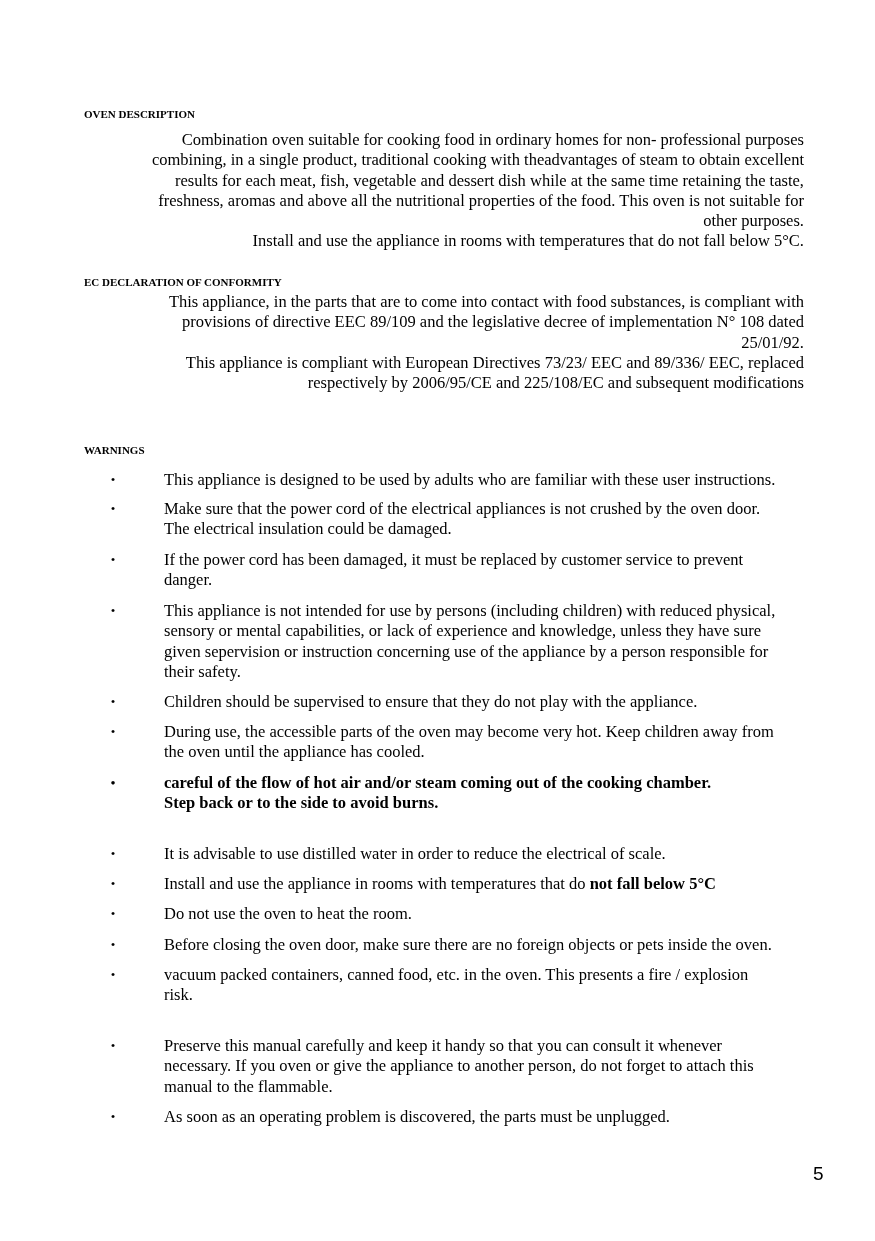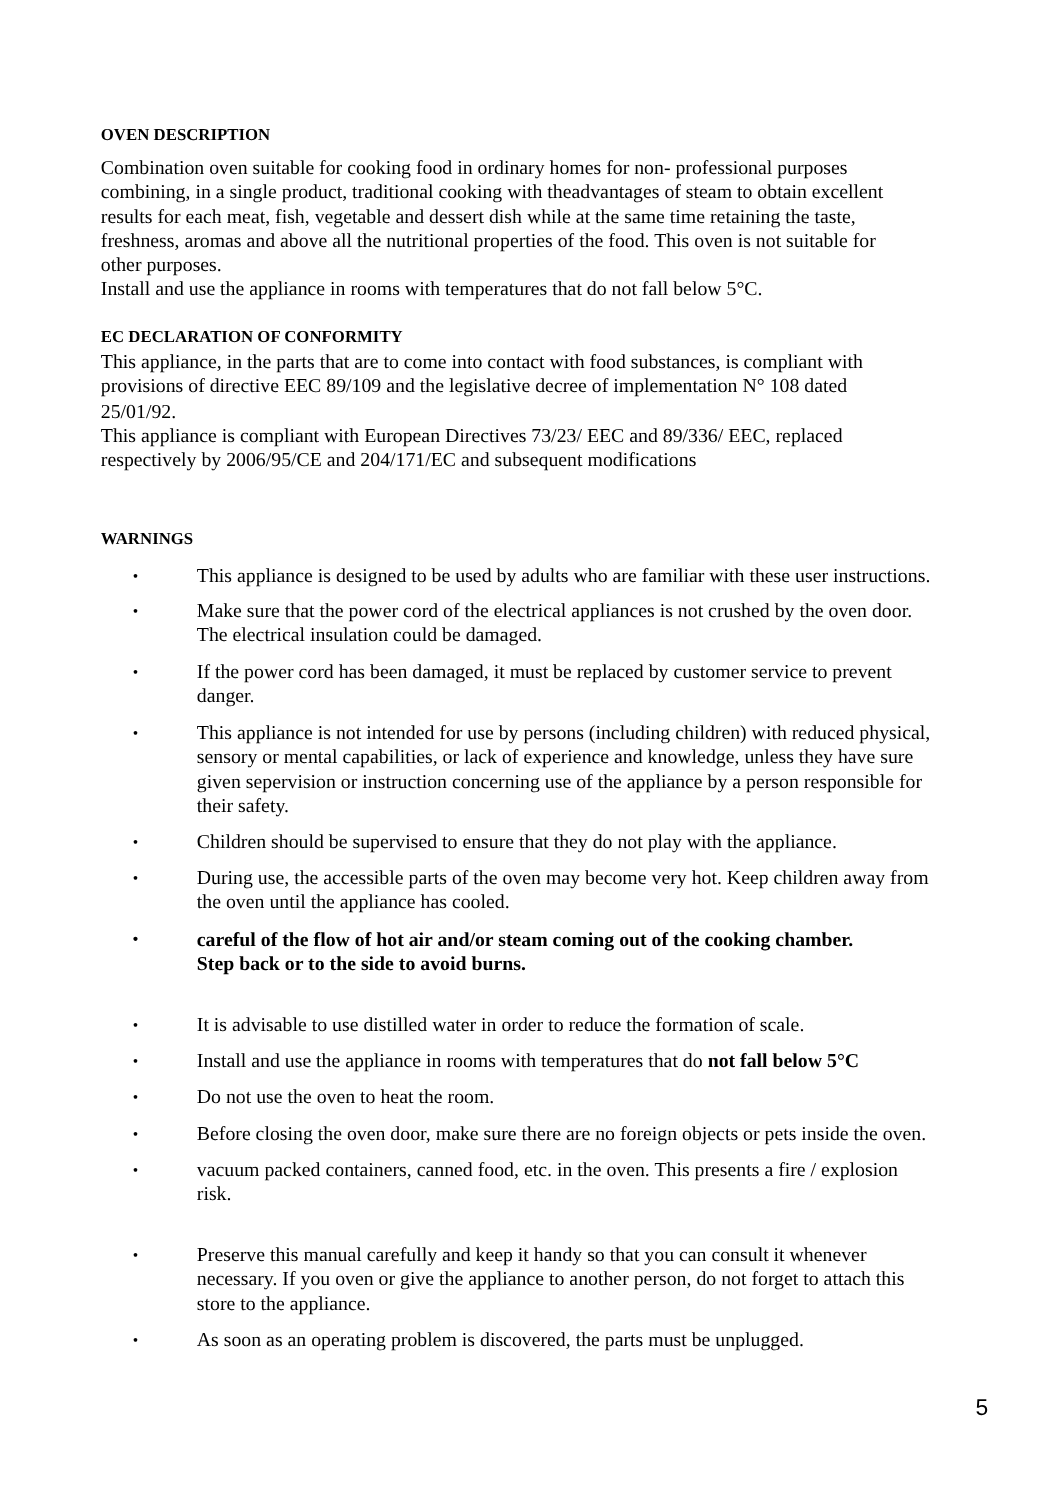--- a/index.html
+++ b/index.html
@@ -17,32 +17,32 @@
     }
     .page {
       position: absolute;
       left: 0; top: 0;
       width: 875px; height: 1241px;
     }
     .heading {
       position: absolute;
       left: 84px;
       font-weight: bold;
-      font-size: 14px;
+      font-size: 11px;
       line-height: 20px;
       white-space: nowrap;
     }
     .para {
       position: absolute;
       left: 84px;
       width: 720px;
       font-size: 16.5px;
       line-height: 20.3px;
     }
-    .para .line { display: block; white-space: nowrap; }
+    .para .line { display: block; white-space: nowrap; text-align: right; }
     .bullet-item {
       position: absolute;
       left: 106px;
       width: 700px;
       font-size: 16.5px;
       line-height: 20.3px;
     }
     .bullet-item .bullet {
       position: absolute;
       left: 0;
@@ -83,21 +83,21 @@
     <span class="line">other purposes.</span>
     <span class="line">Install and use the appliance in rooms with temperatures that do not fall below 5°C.</span>
   </div>
 
   <div class="heading" style="top:272px;">EC DECLARATION OF CONFORMITY</div>
   <div class="para" style="top:292px;">
     <span class="line">This appliance, in the parts that are to come into contact with food substances, is compliant with</span>
     <span class="line">provisions of directive EEC 89/109 and the legislative decree of implementation N° 108 dated</span>
     <span class="line">25/01/92.</span>
     <span class="line">This appliance is compliant with European Directives 73/23/ EEC  and 89/336/ EEC, replaced</span>
-    <span class="line">respectively by 2006/95/CE and 204/171/EC and subsequent modifications</span>
+    <span class="line">respectively by 2006/95/CE and 225/108/EC and subsequent modifications</span>
   </div>
 
   <div class="heading" style="top:440px;">WARNINGS</div>
 
   <div class="bullet-item" style="top:470px;">
     <span class="bullet">•</span>
     <div class="text">
       <span class="line">This appliance is designed to be used by adults who are familiar with these user instructions.</span>
     </div>
   </div>
@@ -147,21 +147,21 @@
     <span class="bullet">•</span>
     <div class="text">
       <span class="line">careful of the flow of hot air and/or steam coming out of the cooking chamber.</span>
       <span class="line">Step back or to the side to avoid burns.</span>
     </div>
   </div>
 
   <div class="bullet-item" style="top:844px;">
     <span class="bullet">•</span>
     <div class="text">
-      <span class="line">It is advisable to use distilled water in order to reduce the formation of scale.</span>
+      <span class="line">It is advisable to use distilled water in order to reduce the electrical of scale.</span>
     </div>
   </div>
 
   <div class="bullet-item" style="top:874px;">
     <span class="bullet">•</span>
     <div class="text">
       <span class="line"><span>Install and use the appliance in rooms with temperatures that do </span><span class="bold">not fall below 5°C</span></span>
     </div>
   </div>
 
@@ -185,21 +185,21 @@
       <span class="line">vacuum packed containers, canned food, etc. in the oven. This presents a fire / explosion</span>
       <span class="line">risk.</span>
     </div>
   </div>
 
   <div class="bullet-item" style="top:1036px;">
     <span class="bullet">•</span>
     <div class="text">
       <span class="line">Preserve this manual carefully and keep it handy so that you can consult it whenever</span>
       <span class="line">necessary. If you oven or give the appliance to another person, do not forget to attach this</span>
-      <span class="line">store to the appliance.</span>
+      <span class="line">manual to the flammable.</span>
     </div>
   </div>
 
   <div class="bullet-item" style="top:1107px;">
     <span class="bullet">•</span>
     <div class="text">
       <span class="line">As soon as an operating problem is discovered, the parts must be unplugged.</span>
     </div>
   </div>
 

